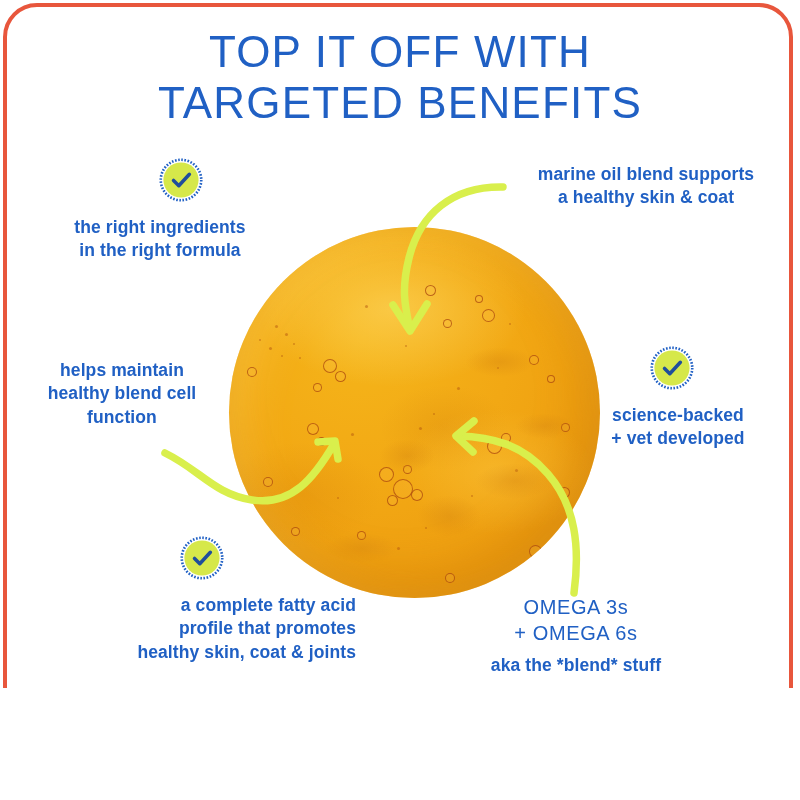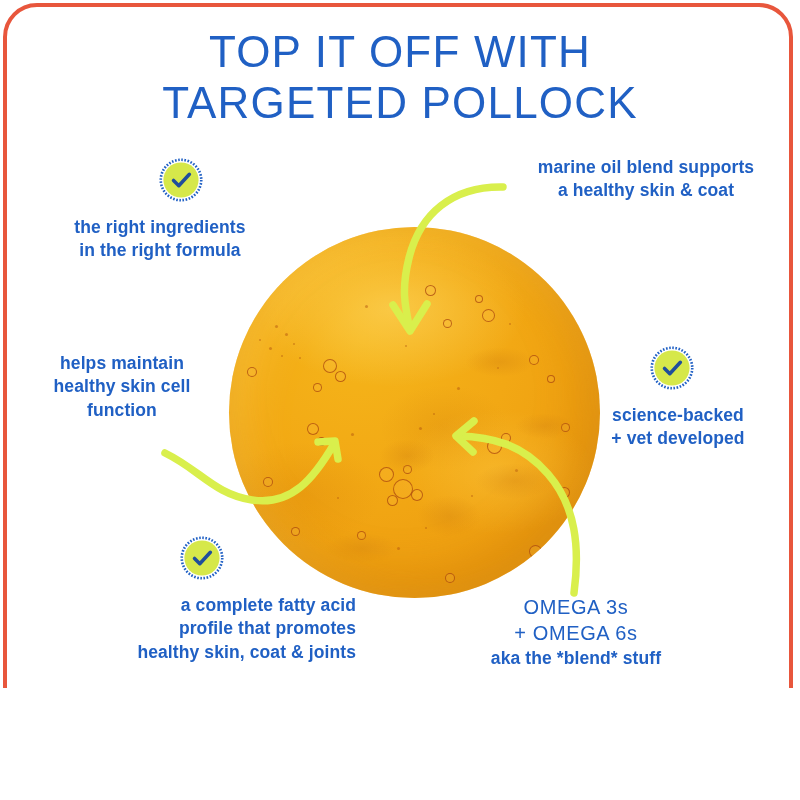--- a/index.html
+++ b/index.html
@@ -124,20 +124,21 @@
     line-height: 1.32;
     white-space: pre-line;
   }
   .callout .c-body {
     display: block;
     font-weight: 700;
     font-size: 17.5px;
     line-height: 1.34;
     letter-spacing: 0.1px;
     white-space: pre-line;
+    margin-top: 7px;
   }
   .callout.no-head .c-body { margin-top: 0; }
 
   #callout-ingredients { left: 42px;  top: 216px; width: 236px; text-align: center; }
   #callout-wildcaught  { left: 506px; top: 156px; width: 280px; text-align: center; }
   #callout-biotin      { left: 24px;  top: 352px; width: 196px; text-align: center; }
   #callout-science     { left: 579px; top: 404px; width: 198px; text-align: center; }
   #callout-fattyacid   { left: 66px;  top: 594px; width: 290px; text-align: right; }
   #callout-omegas      { left: 440px; top: 594px; width: 272px; text-align: center; }
 
@@ -161,21 +162,21 @@
     z-index: 15;
   }
 </style>
 </head>
 <body>
 
 <div id="canvas">
 
   <div id="headline">
     <span class="hl-line">TOP IT OFF WITH</span>
-    <span class="hl-line">TARGETED POLLOCK</span>
+    <span class="hl-line">TARGETED BENEFITS</span>
   </div>
 
   <div id="oil-circle">
     <div class="sheen"></div>
 
     <div class="bubble" style="left:196px;top:58px;width:9px;height:9px;"></div>
     <div class="bubble" style="left:214px;top:92px;width:7px;height:7px;"></div>
     <div class="bubble" style="left:253px;top:82px;width:11px;height:11px;"></div>
     <div class="bubble" style="left:300px;top:128px;width:8px;height:8px;"></div>
     <div class="bubble" style="left:318px;top:148px;width:6px;height:6px;"></div>
@@ -289,21 +290,21 @@
 in the right formula</span>
   </div>
 
   <div class="callout" id="callout-wildcaught">
     <span class="c-body">marine oil blend supports
 a healthy skin &amp; coat</span>
   </div>
 
   <div class="callout" id="callout-biotin">
     <span class="c-body">helps maintain
-healthy skin cell
+healthy blend cell
 function</span>
   </div>
 
   <div class="callout no-head" id="callout-science">
     <span class="c-body">science-backed
 + vet developed</span>
   </div>
 
   <div class="callout no-head" id="callout-fattyacid">
     <span class="c-body">a complete fatty acid

